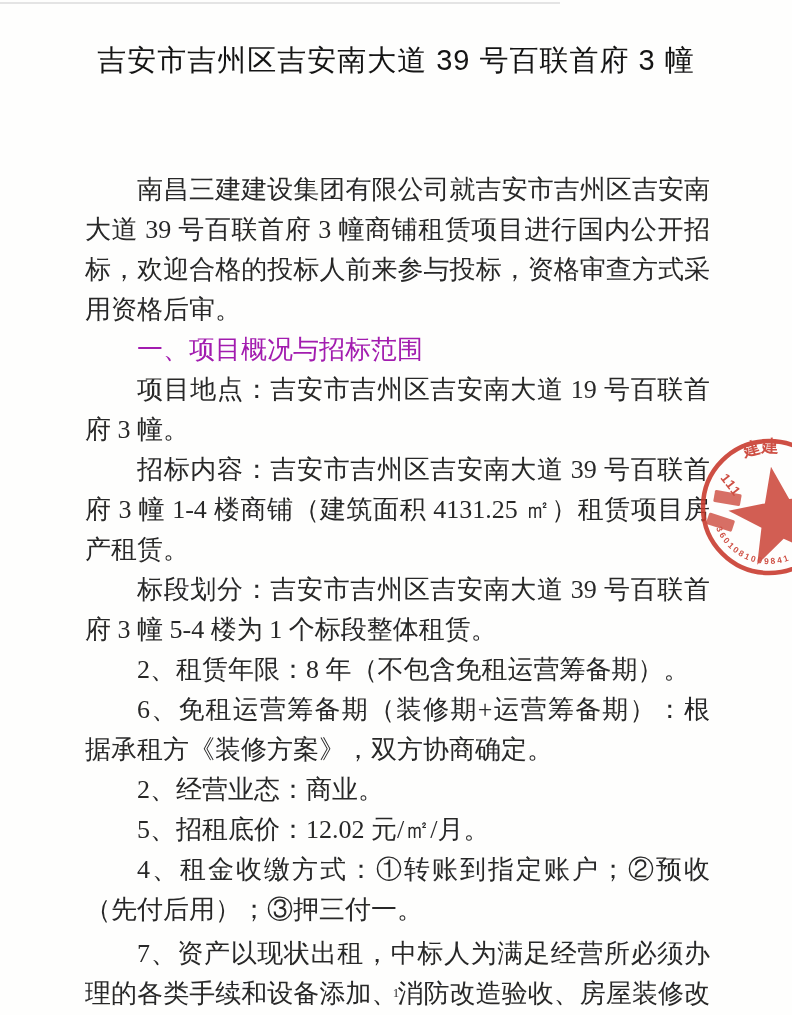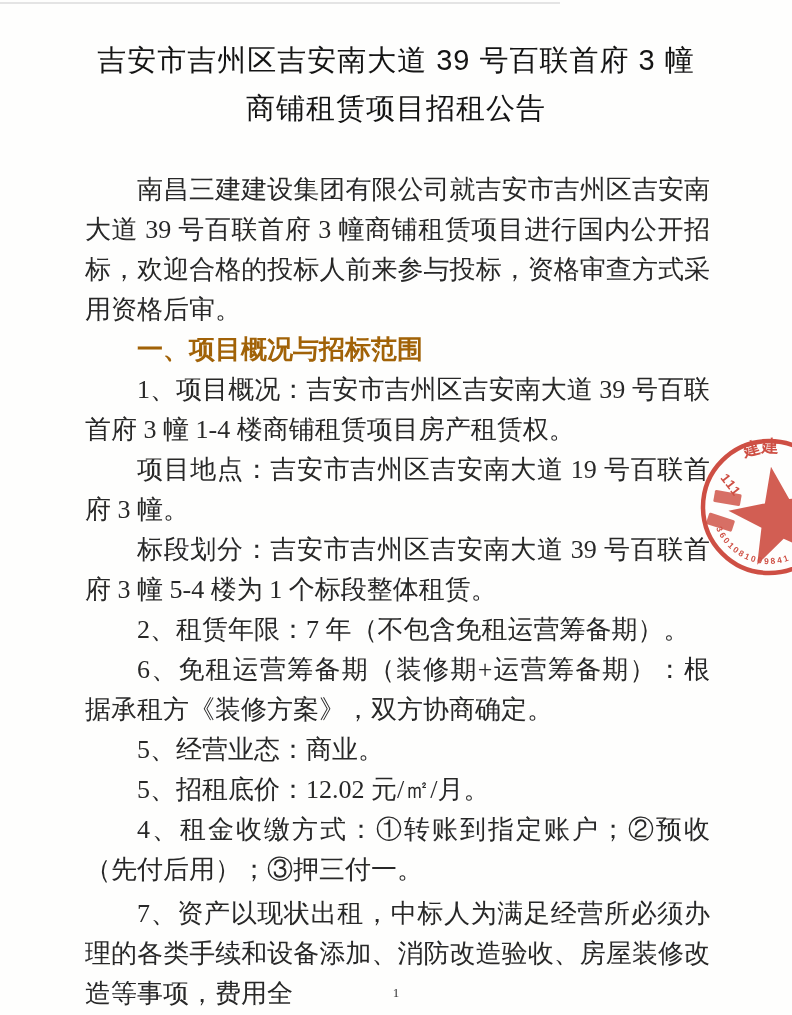--- a/index.html
+++ b/index.html
@@ -26,21 +26,21 @@
     letter-spacing:1px;
     margin:0;
   }
   .content {
     position:absolute; top:170px; left:85px; width:625px;
     font-size:26px; line-height:40px;
     text-align:justify;
     color:#282828;
   }
   .content p { margin:0; text-indent:2em; }
-  .section-heading { font-weight:700; color:#a16207; }
+  .section-heading { font-weight:400; color:#a21caf; }
   .para-7 { margin-top:4px !important; }
   .page-number {
     position:absolute; bottom:14px; left:0; width:100%;
     text-align:center;
     font-size:13px; color:#333;
     font-family:"Liberation Serif", serif;
   }
   .seal {
     position:absolute; left:694px; top:430px;
     width:170px; height:170px;
@@ -49,32 +49,31 @@
 </style>
 </head>
 <body>
 
 <div class="page">
 
   <div class="scan-edge"></div>
 
   <h1 class="doc-title">
     <span>吉安市吉州区吉安南大道 39 号百联首府 3 幢</span><br>
-    <span>商铺租赁项目招租公告</span>
   </h1>
 
   <div class="content">
     <p>南昌三建建设集团有限公司就吉安市吉州区吉安南大道 39 号百联首府 3 幢商铺租赁项目进行国内公开招标，欢迎合格的投标人前来参与投标，资格审查方式采用资格后审。</p>
     <p class="section-heading">一、项目概况与招标范围</p>
-    <p>1、项目概况：吉安市吉州区吉安南大道 39 号百联首府 3 幢 1-4 楼商铺租赁项目房产租赁权。</p>
     <p>项目地点：吉安市吉州区吉安南大道 19 号百联首府 3 幢。</p>
+    <p>招标内容：吉安市吉州区吉安南大道 39 号百联首府 3 幢 1-4 楼商铺（建筑面积 4131.25 ㎡）租赁项目房产租赁。</p>
     <p>标段划分：吉安市吉州区吉安南大道 39 号百联首府 3 幢 5-4 楼为 1 个标段整体租赁。</p>
-    <p>2、租赁年限：7 年（不包含免租运营筹备期）。</p>
+    <p>2、租赁年限：8 年（不包含免租运营筹备期）。</p>
     <p>6、免租运营筹备期（装修期+运营筹备期）：根据承租方《装修方案》，双方协商确定。</p>
-    <p>5、经营业态：商业。</p>
+    <p>2、经营业态：商业。</p>
     <p>5、招租底价：12.02 元/㎡/月。</p>
     <p>4、租金收缴方式：①转账到指定账户；②预收（先付后用）；③押三付一。</p>
     <p class="para-7">7、资产以现状出租，中标人为满足经营所必须办理的各类手续和设备添加、消防改造验收、房屋装修改造等事项，费用全</p>
   </div>
 
   <svg class="seal" viewBox="0 0 170 170" xmlns="http://www.w3.org/2000/svg" opacity="0.88">
     <defs>
       <path id="seal-top-arc" d="M 39.6 34.9 A 55 55 0 0 1 110.4 34.9" fill="none"></path>
       <path id="seal-bottom-arc" d="M 21.4 96.5 A 57 57 0 0 0 103.5 126.4" fill="none"></path>
     </defs>

